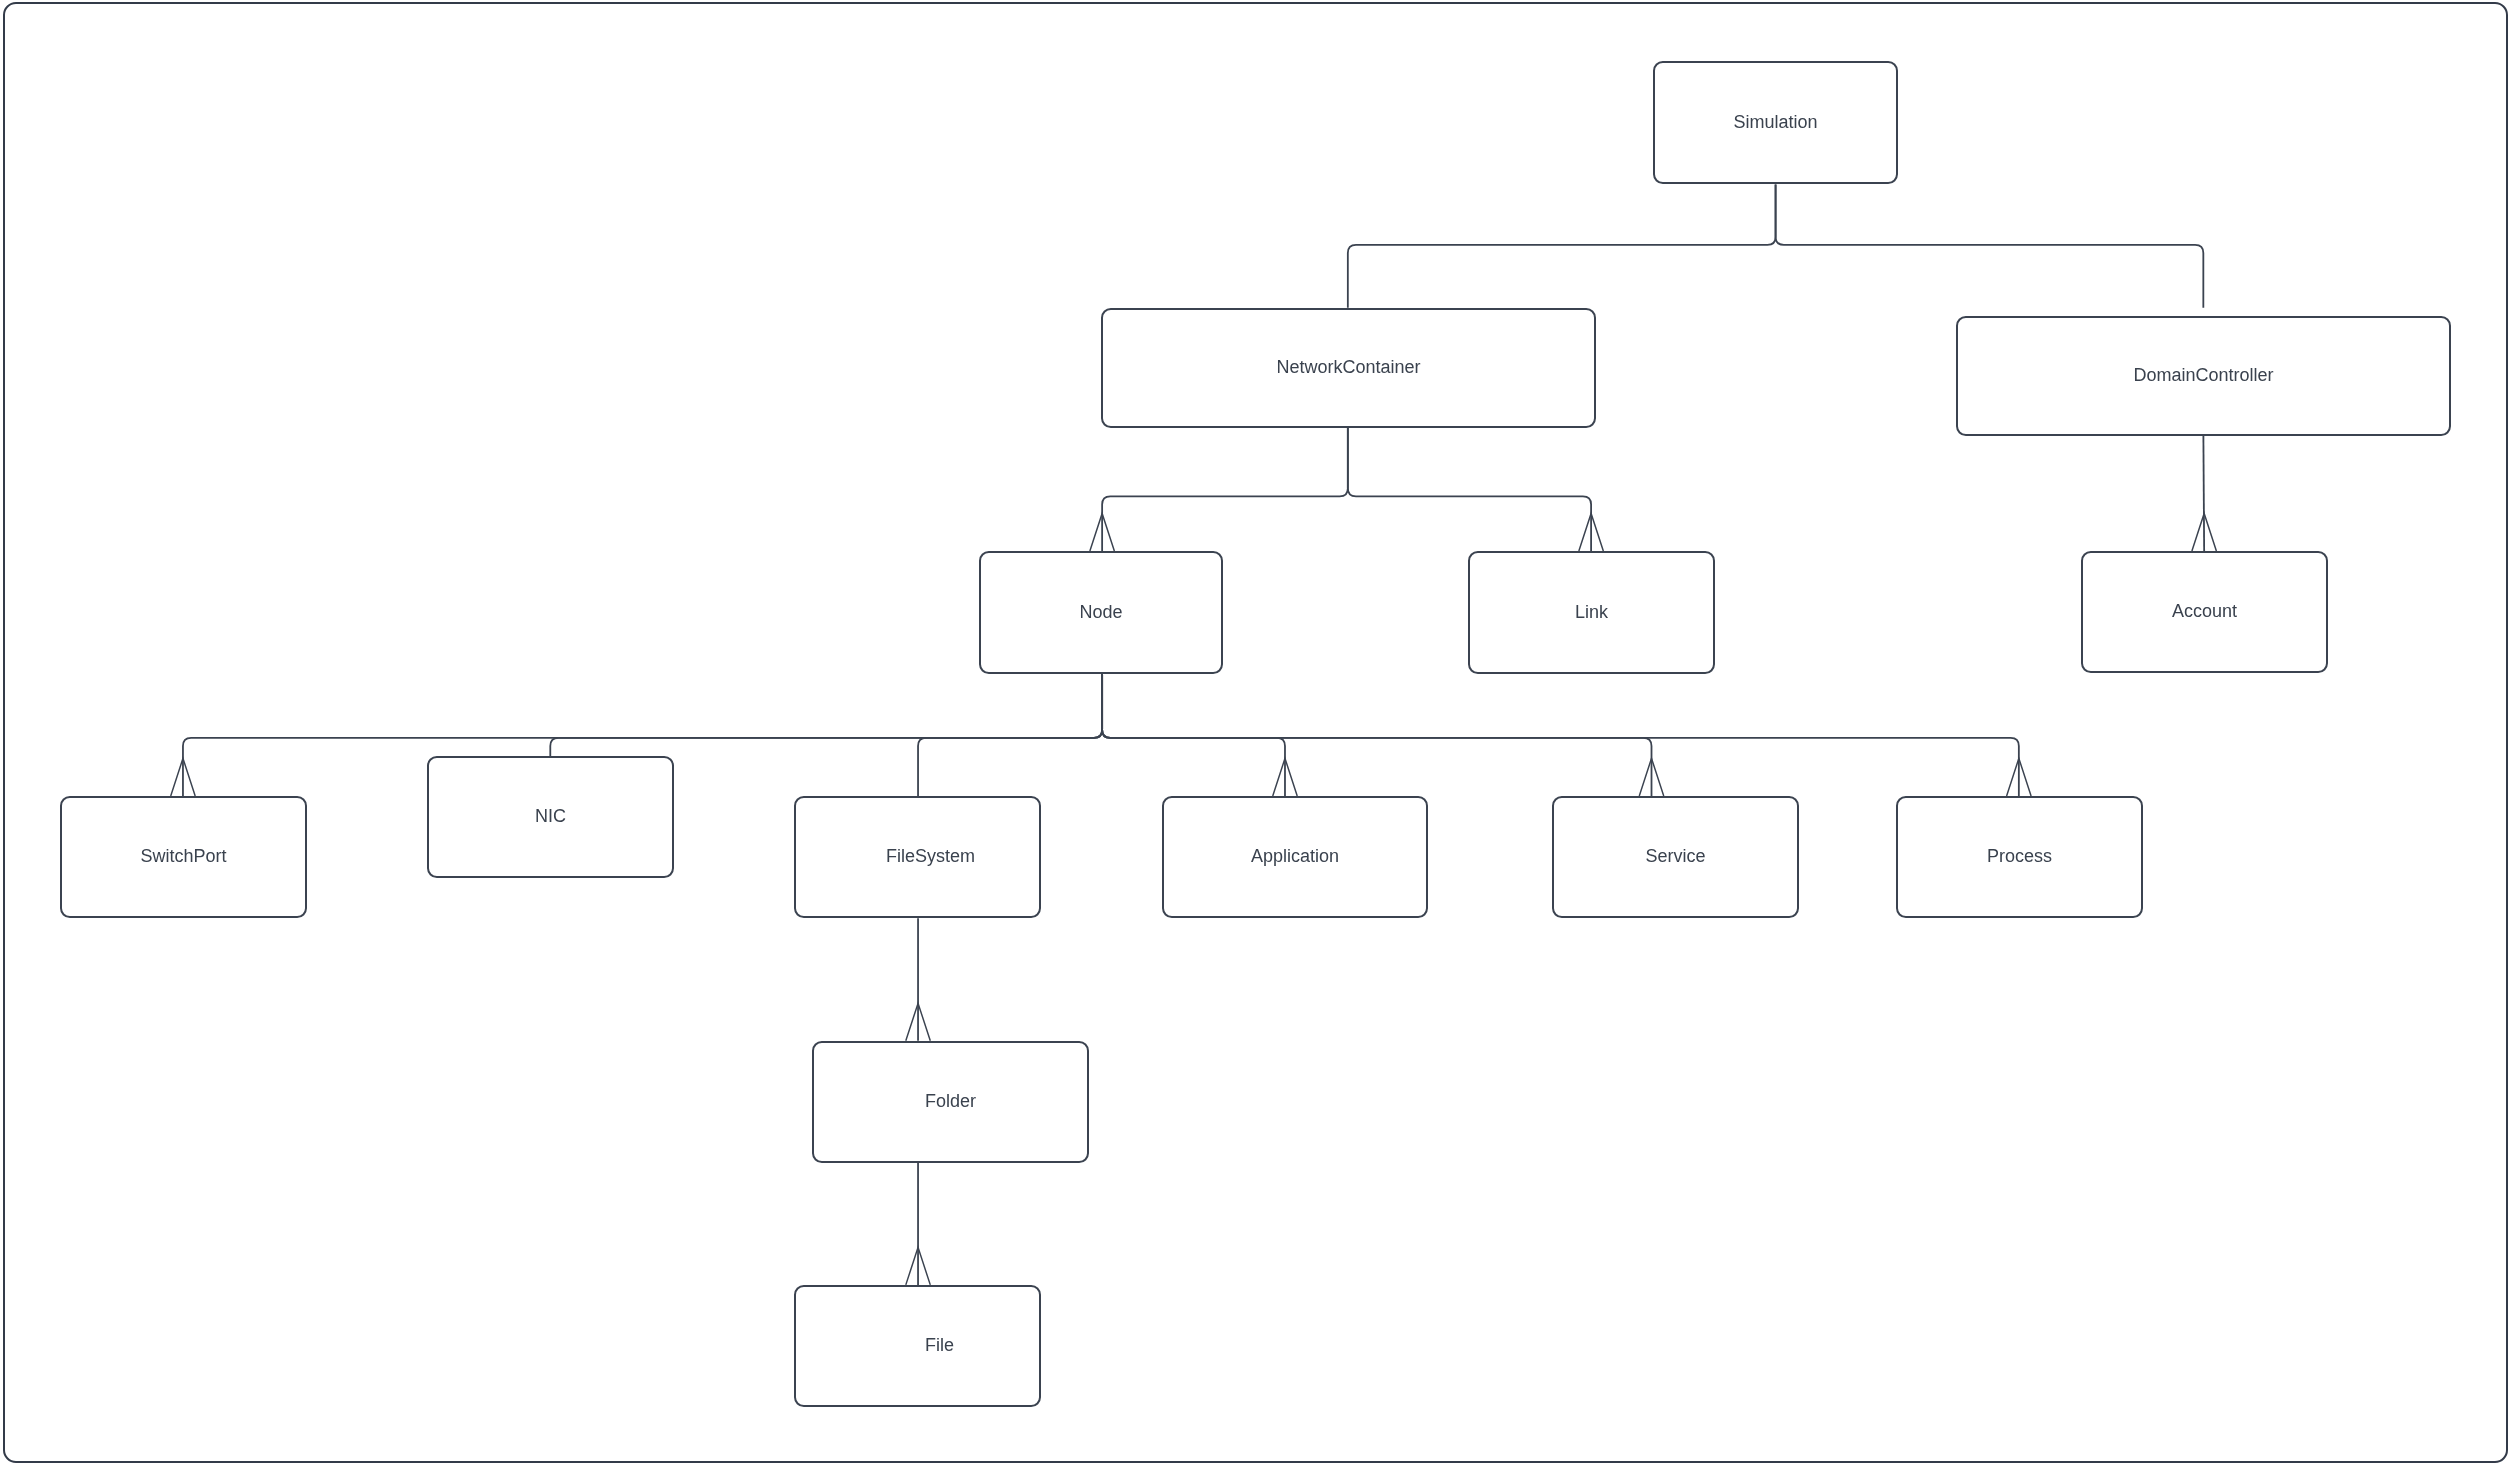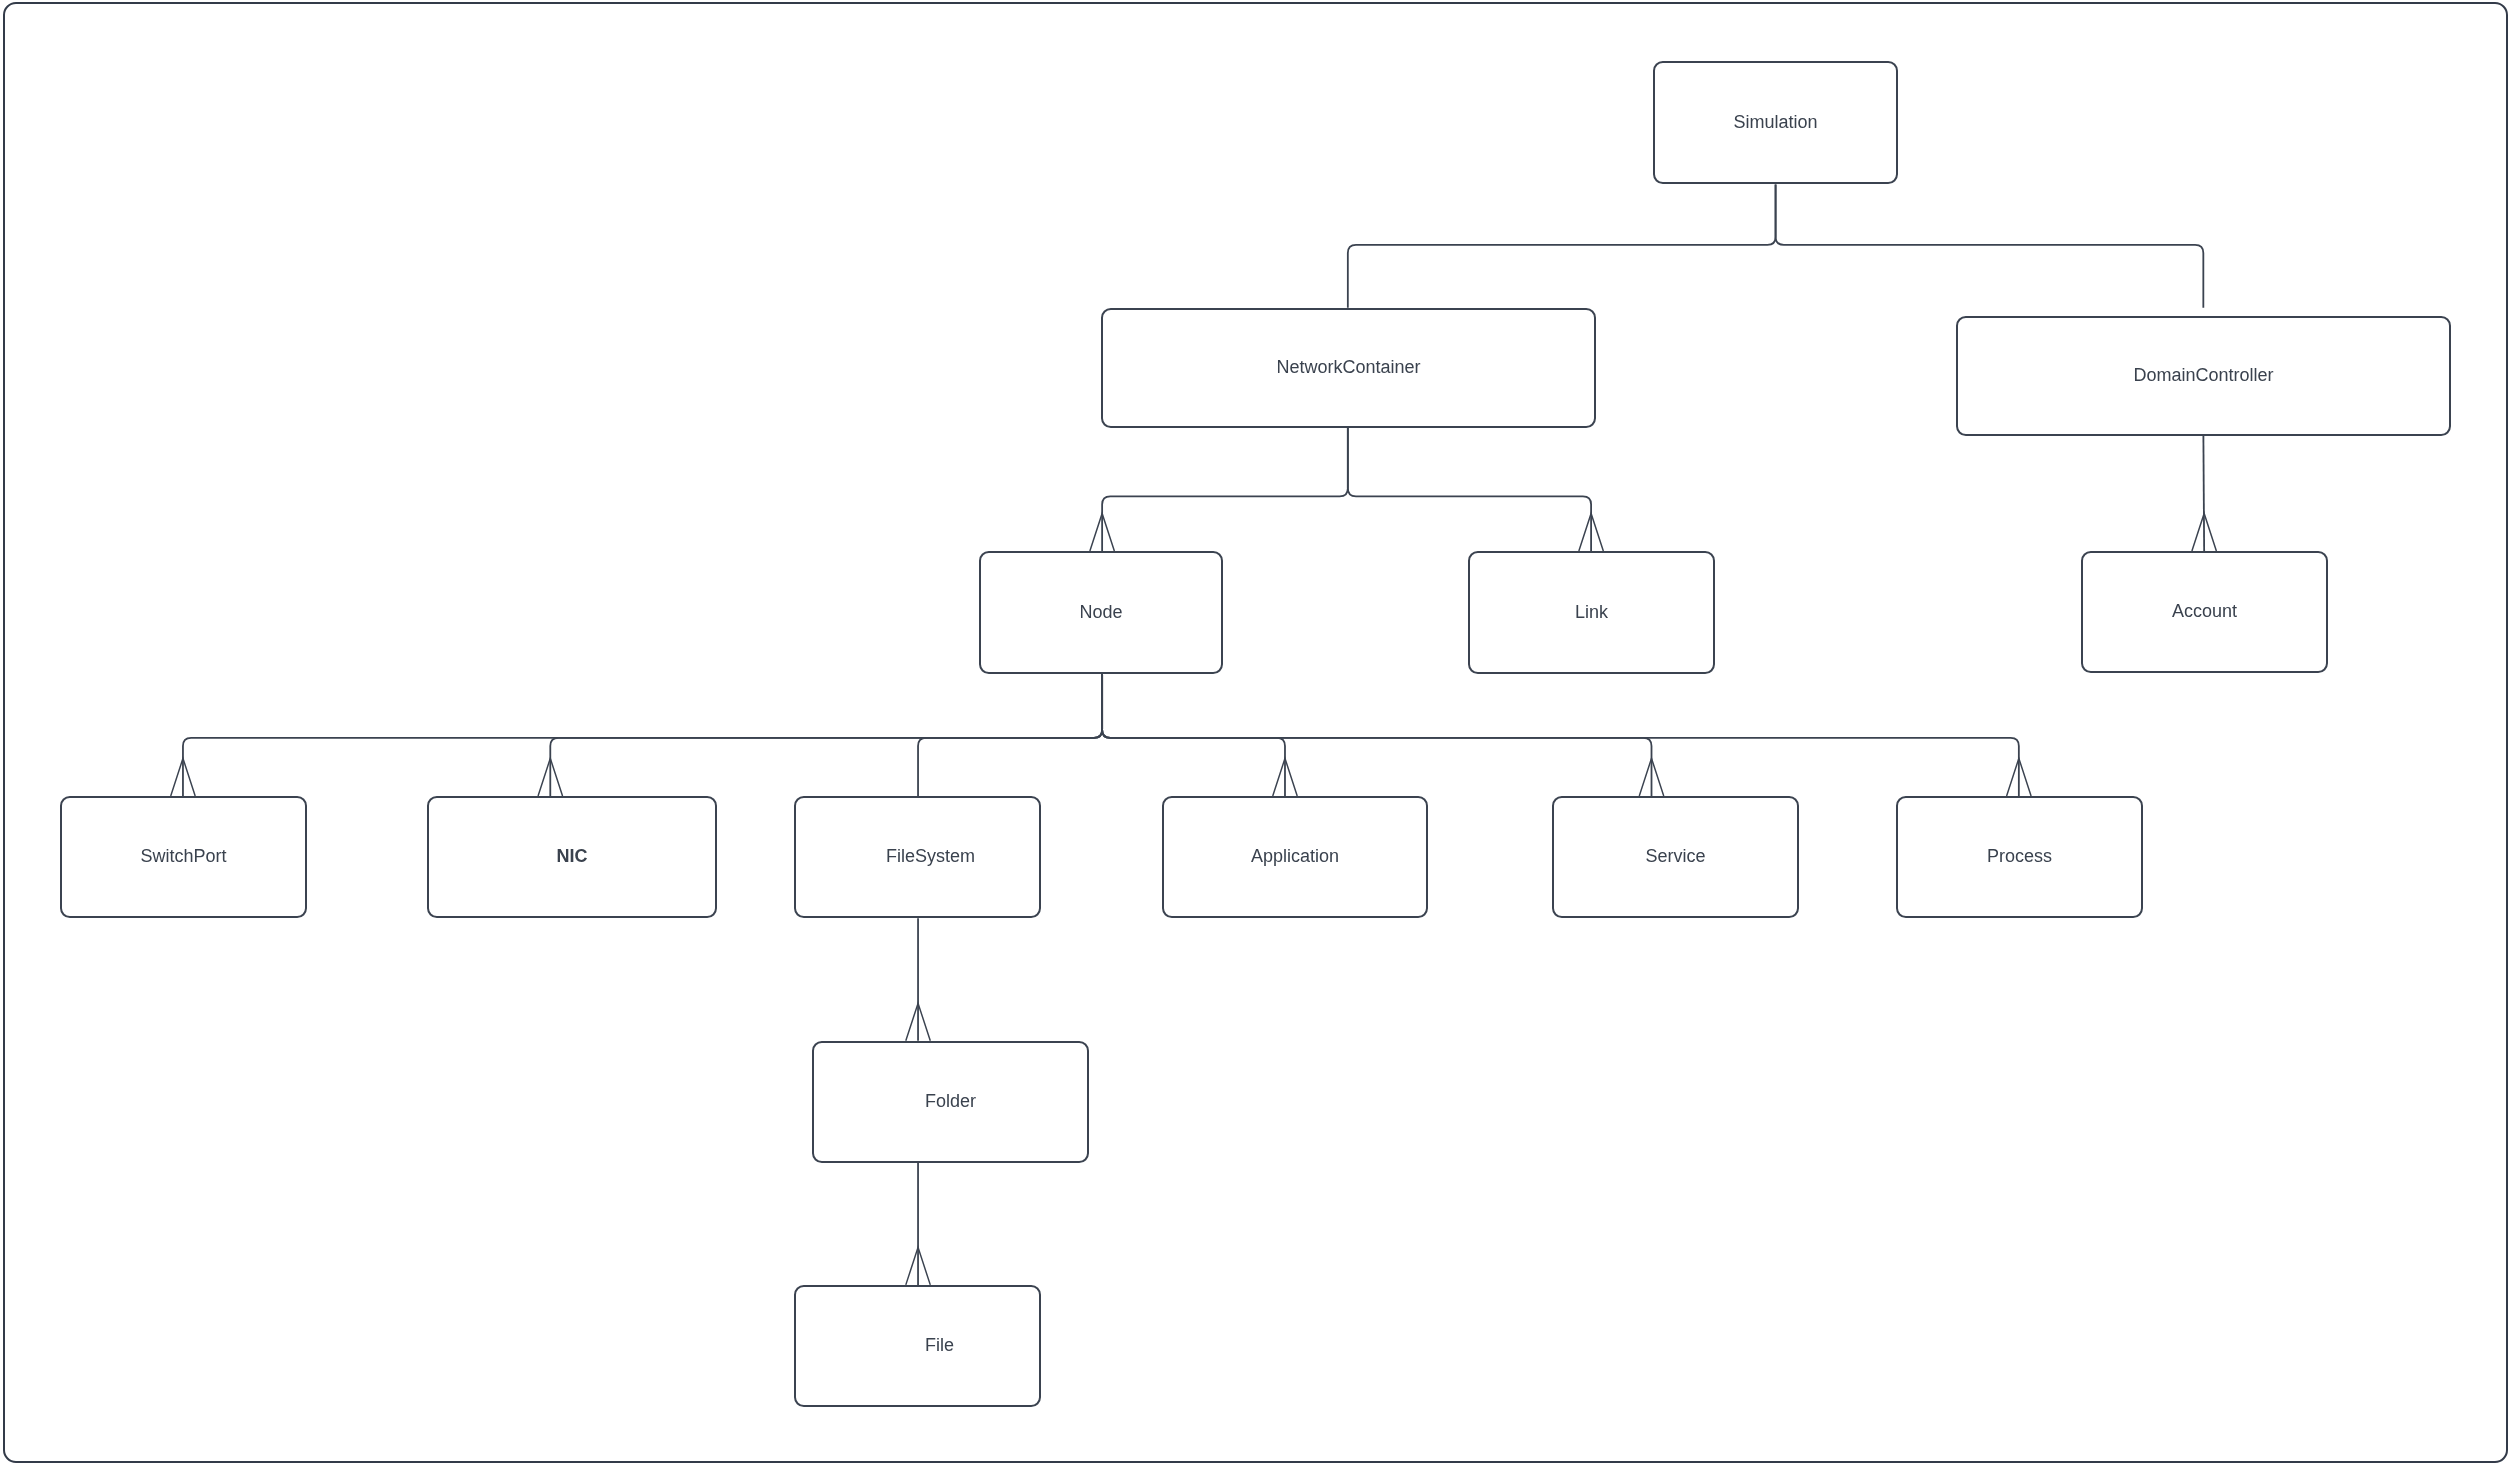--- a/index.html
+++ b/index.html
@@ -101,21 +101,21 @@
       </div>
       <div class="box" style="left: 1468px; top: 551px; width: 247px; height: 123px;">
         <span class="label">Link</span>
       </div>
       <div class="box" style="left: 2081px; top: 551px; width: 247px; height: 122px;">
         <span class="label">Account</span>
       </div>
       <div class="box" style="left: 60px; top: 796px; width: 247px; height: 122px;">
         <span class="label">SwitchPort</span>
       </div>
-      <div class="box" style="left: 427px; top: 796px; width: 290px; height: 122px; font-weight: bold;">
+      <div class="box" style="left: 427px; top: 756px; width: 247px; height: 122px;">
         <span class="label">NIC</span>
       </div>
       <div class="box" style="left: 794px; top: 796px; width: 247px; height: 122px; padding-left: 26px;">
         <span class="label">FileSystem</span>
       </div>
       <div class="box" style="left: 1162px; top: 796px; width: 266px; height: 122px;">
         <span class="label">Application</span>
       </div>
       <div class="box" style="left: 1528px; top: 796px; width: 247px; height: 122px; margin-left: 24px;">
         <span class="label">Service</span>

